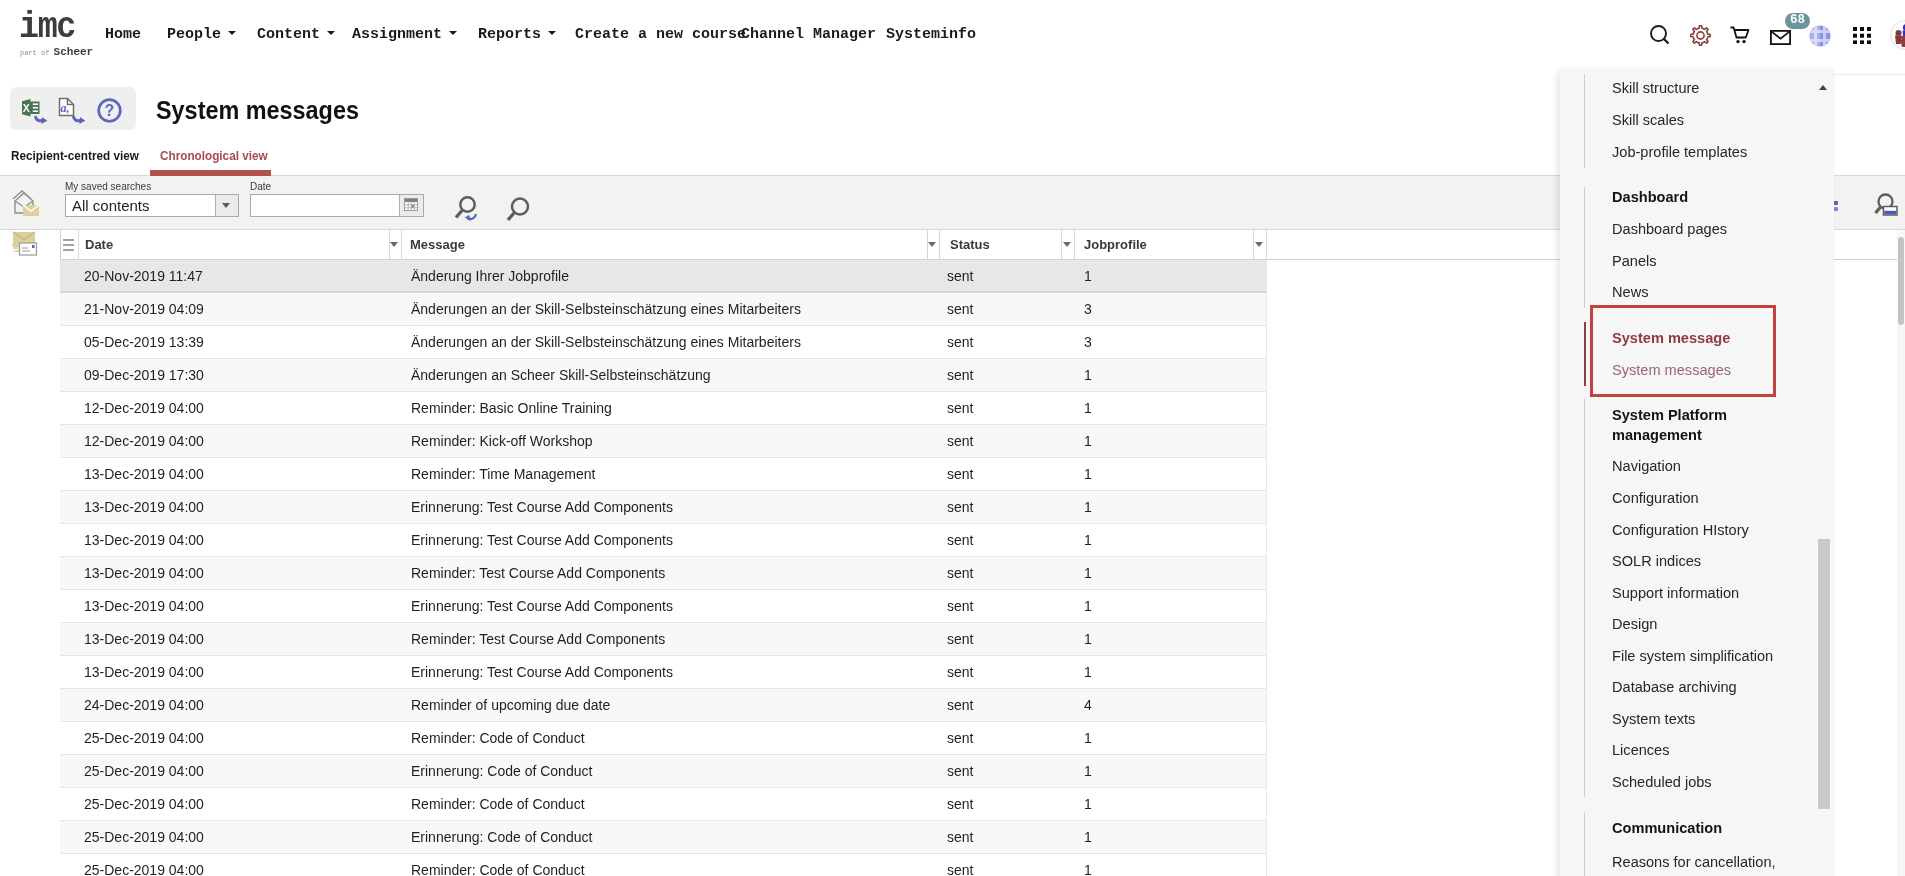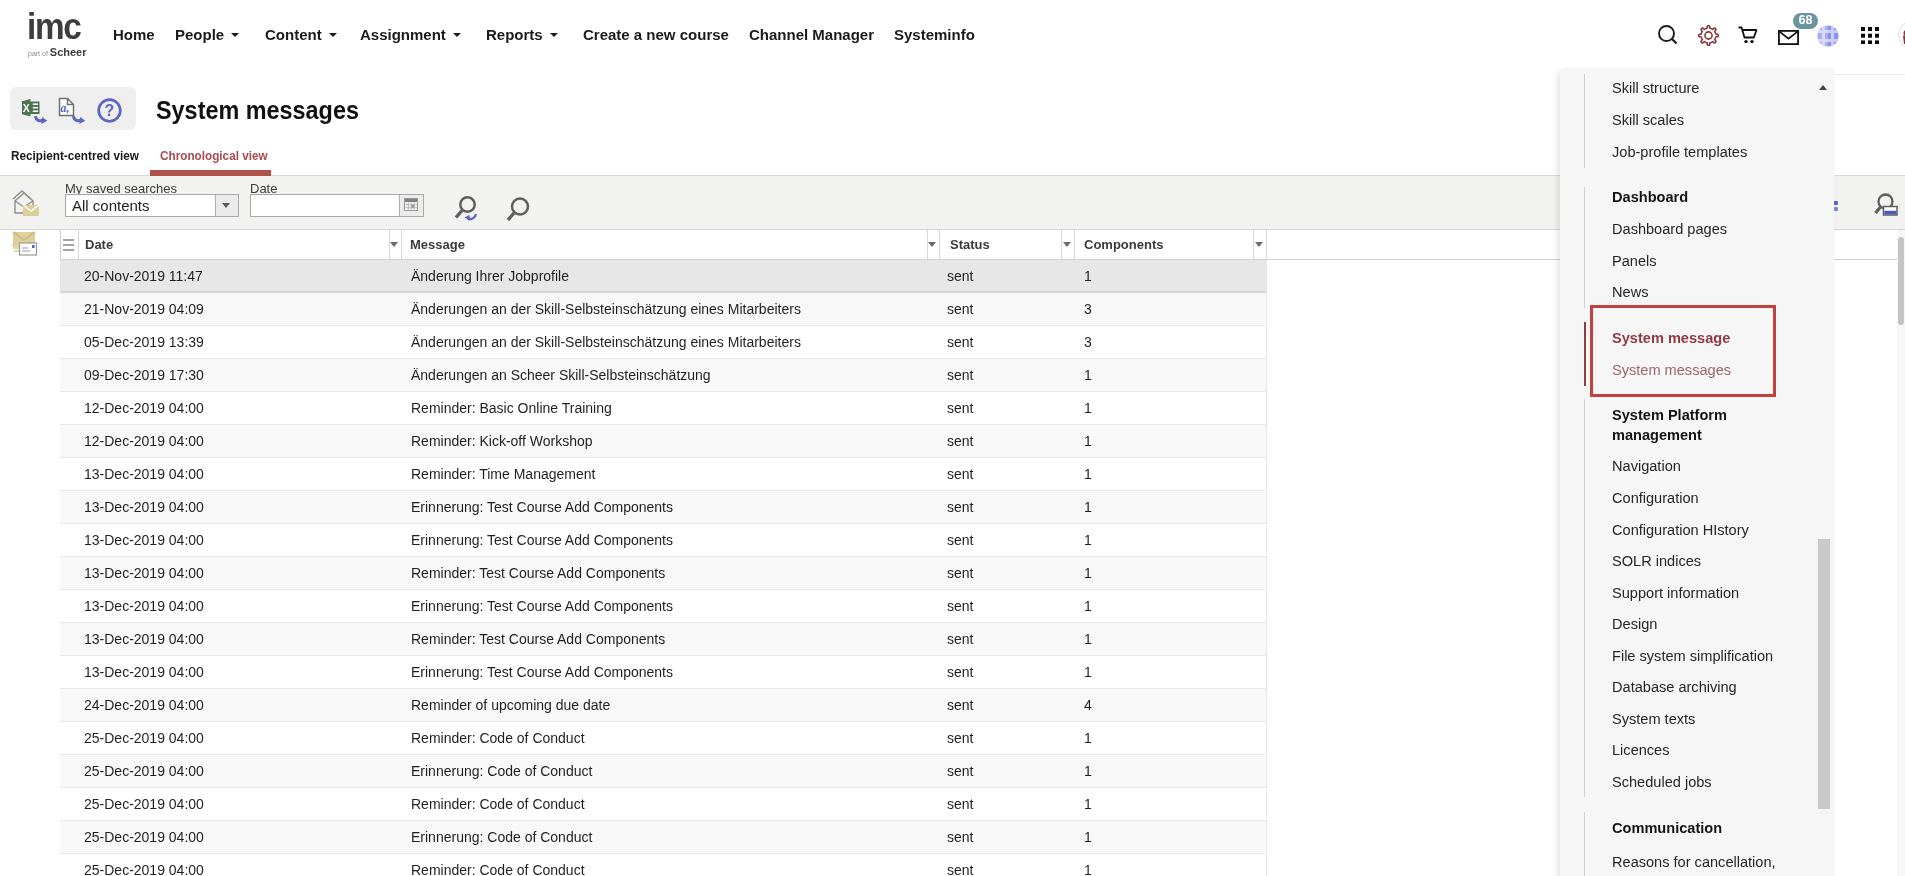--- a/index.html
+++ b/index.html
@@ -1,34 +1,34 @@
 <!DOCTYPE html>
 <html><head>
 <meta charset="utf-8">
 <style>
 * { margin:0; padding:0; box-sizing:border-box; }
 html,body { width:1905px; height:876px; overflow:hidden; background:#fff;
   font-family:"Liberation Sans", sans-serif; }
 .abs { position:absolute; }
 
-#topbar { position:absolute; left:12px; top:0; width:1662px; height:70px; background:#fff; }
+#topbar { position:absolute; left:4px; top:0; width:1662px; height:70px; background:#fff;font-family:Liberation Mono, monospace; }
 .navitem { position:absolute; top:0; height:70px; line-height:70px; font-size:15px;
   font-weight:bold; color:#1b1b1b; white-space:nowrap; }
 .caret { display:inline-block; width:0; height:0; border-left:4.5px solid transparent;
   border-right:4.5px solid transparent; border-top:4.5px solid #1b1b1b;
   margin-left:7px; vertical-align:middle; margin-top:-2px; }
 
 #iconbox { position:absolute; left:10px; top:87px; width:126px; height:43px;
   background:#efefef; border-radius:6px; }
 #title { position:absolute; left:156px; top:95px; font-size:26px; font-weight:bold; color:#111; transform:scaleX(0.9); transform-origin:left center; }
 .tab { position:absolute; top:148px; font-size:13.5px; font-weight:bold; color:#1a1a1a; transform:scaleX(0.87); transform-origin:left center; }
 #tabline { position:absolute; left:150px; top:169.5px; width:121px; height:6.5px; background:#b2504a; z-index:2; }
 #filterbar { position:absolute; left:0; top:175px; width:1905px; height:55px;
   background:#f2f2f1; border-top:1px solid #dadada; border-bottom:1px solid #d6d6d6; }
-.flabel { position:absolute; top:181px; font-size:13px; color:#3c3c3c; }
+.flabel { position:absolute; top:181px; font-size:10px; color:#3c3c3c; }
 .fbox { position:absolute; top:194px; width:174px; height:23px; background:#fff;
   border:1px solid #a9a9a9; }
 
 .hdrtxt { position:absolute; top:229px; height:31px; line-height:31px; font-size:13px;
   font-weight:bold; color:#3a3a3a; }
 .vline { position:absolute; width:1px; background:#d8d8d8; }
 .row { position:absolute; left:60px; width:1206px; height:33px; }
 .cell { position:absolute; top:0; height:33px; line-height:33px; font-size:14px;
   color:#1f1f1f; white-space:nowrap; }
 .c1 { left:24px; }
@@ -224,21 +224,21 @@
 </div>
 <div id="tablearea">
 
   <div class="abs" style="left:60px;top:230px;width:1837px;height:30px;background:#fff;"></div>
   <div class="abs" style="left:63px;top:239px;width:11px;height:2px;background:#a3a3a3;"></div>
   <div class="abs" style="left:63px;top:244px;width:11px;height:2px;background:#a3a3a3;"></div>
   <div class="abs" style="left:63px;top:249px;width:11px;height:2px;background:#a3a3a3;"></div>
   <div class="hdrtxt" style="left:85px;">Date</div>
   <div class="hdrtxt" style="left:410px;">Message</div>
   <div class="hdrtxt" style="left:950px;">Status</div>
-  <div class="hdrtxt" style="left:1084px;">Components</div>
+  <div class="hdrtxt" style="left:1084px;">Jobprofile</div>
   <div class="farrow" style="left:390px;"></div>
   <div class="farrow" style="left:928px;"></div>
   <div class="farrow" style="left:1063px;"></div>
   <div class="farrow" style="left:1255px;"></div>
 
   <div class="abs" style="left:60px;top:259px;width:1837px;height:1px;background:#d0d0d0;"></div>
 
   <div class="vline" style="left:60px;top:230px;height:30px;background:#cfcfcf;"></div>
   <div class="vline" style="left:60px;top:260px;height:616px;background:#e5e5e5;"></div>
   <div class="vline" style="left:78px;top:230px;height:30px;"></div>

